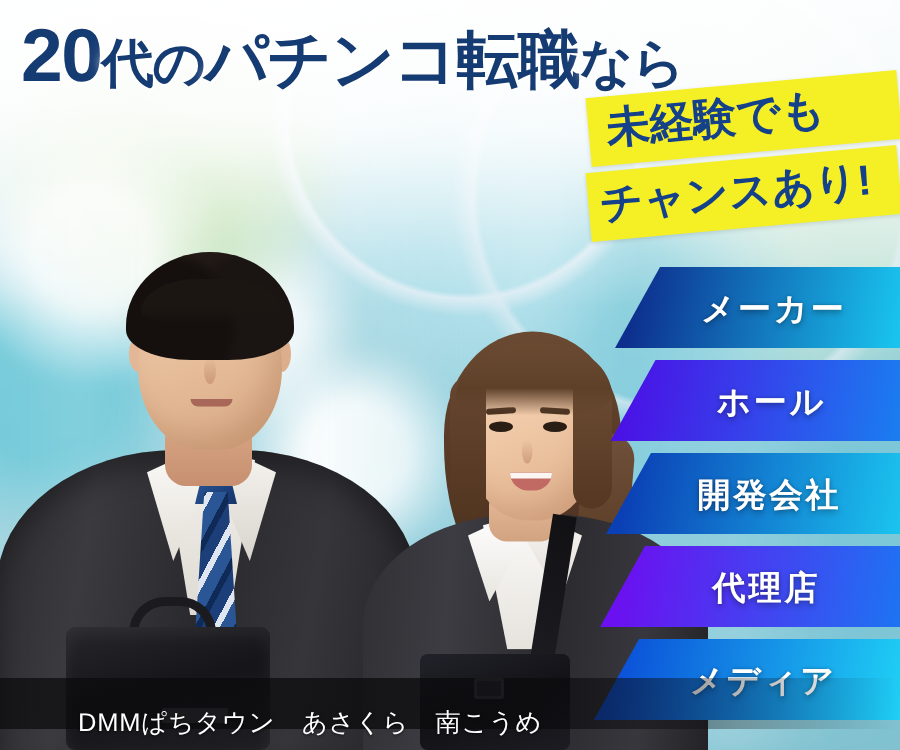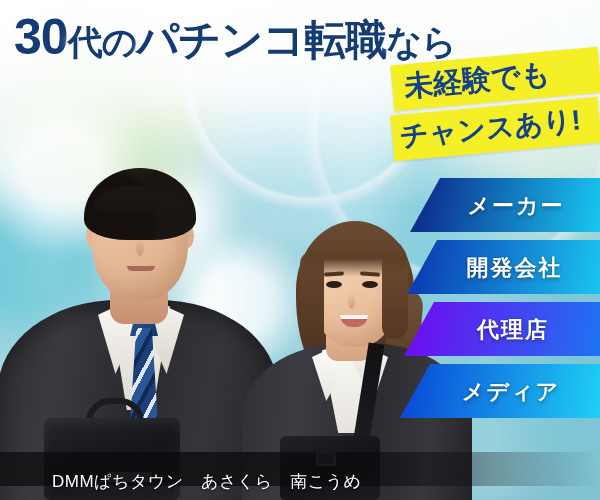--- a/index.html
+++ b/index.html
@@ -399,32 +399,35 @@
     </div>
 
     <div class="bag-handle"></div>
     <div class="bag"></div>
     <div class="bag-dots"></div>
     <div class="w-bag"></div>
     <div class="w-bag-clasp"></div>
   </div>
 
   <div class="headline">
-    <div class="line1" style="color: rgb(21, 59, 115);"><span class="big">30</span><span class="sm">代の</span><span>パチンコ転職</span><span class="sm">なら</span></div>
+    <div class="line1" style="color: rgb(21, 59, 115);"><span class="big">20</span><span class="sm">代の</span><span>パチンコ転職</span><span class="sm">なら</span></div>
   </div>
 
   <div class="badge">
     <div class="badge-band" style="background: rgb(245, 240, 37); color: rgb(21, 65, 138);">未経験でも</div>
     <div class="badge-band b2" style="background: rgb(245, 240, 37); color: rgb(21, 65, 138);">チャンスあり!</div>
   </div>
 
   <div class="bars">
     <div class="bar" style="background: linear-gradient(100deg, rgb(13, 47, 142) 0%, rgb(13, 47, 142) 8%, rgb(25, 198, 240) 100%);">
       <span class="bar-label">メーカー</span>
     </div>
+    <div class="bar" style="background: linear-gradient(100deg, rgb(74, 19, 230) 0%, rgb(74, 19, 230) 8%, rgb(26, 126, 240) 100%);">
+      <span class="bar-label">ホール</span>
+    </div>
     <div class="bar" style="background: linear-gradient(100deg, rgb(11, 63, 181) 0%, rgb(11, 63, 181) 8%, rgb(27, 196, 239) 100%);">
       <span class="bar-label">開発会社</span>
     </div>
     <div class="bar" style="background: linear-gradient(100deg, rgb(107, 16, 240) 0%, rgb(107, 16, 240) 8%, rgb(29, 116, 242) 100%);">
       <span class="bar-label">代理店</span>
     </div>
     <div class="bar" style="background: linear-gradient(100deg, rgb(11, 79, 216) 0%, rgb(11, 79, 216) 8%, rgb(31, 208, 245) 100%);">
       <span class="bar-label">メディア</span>
     </div>
   </div>

